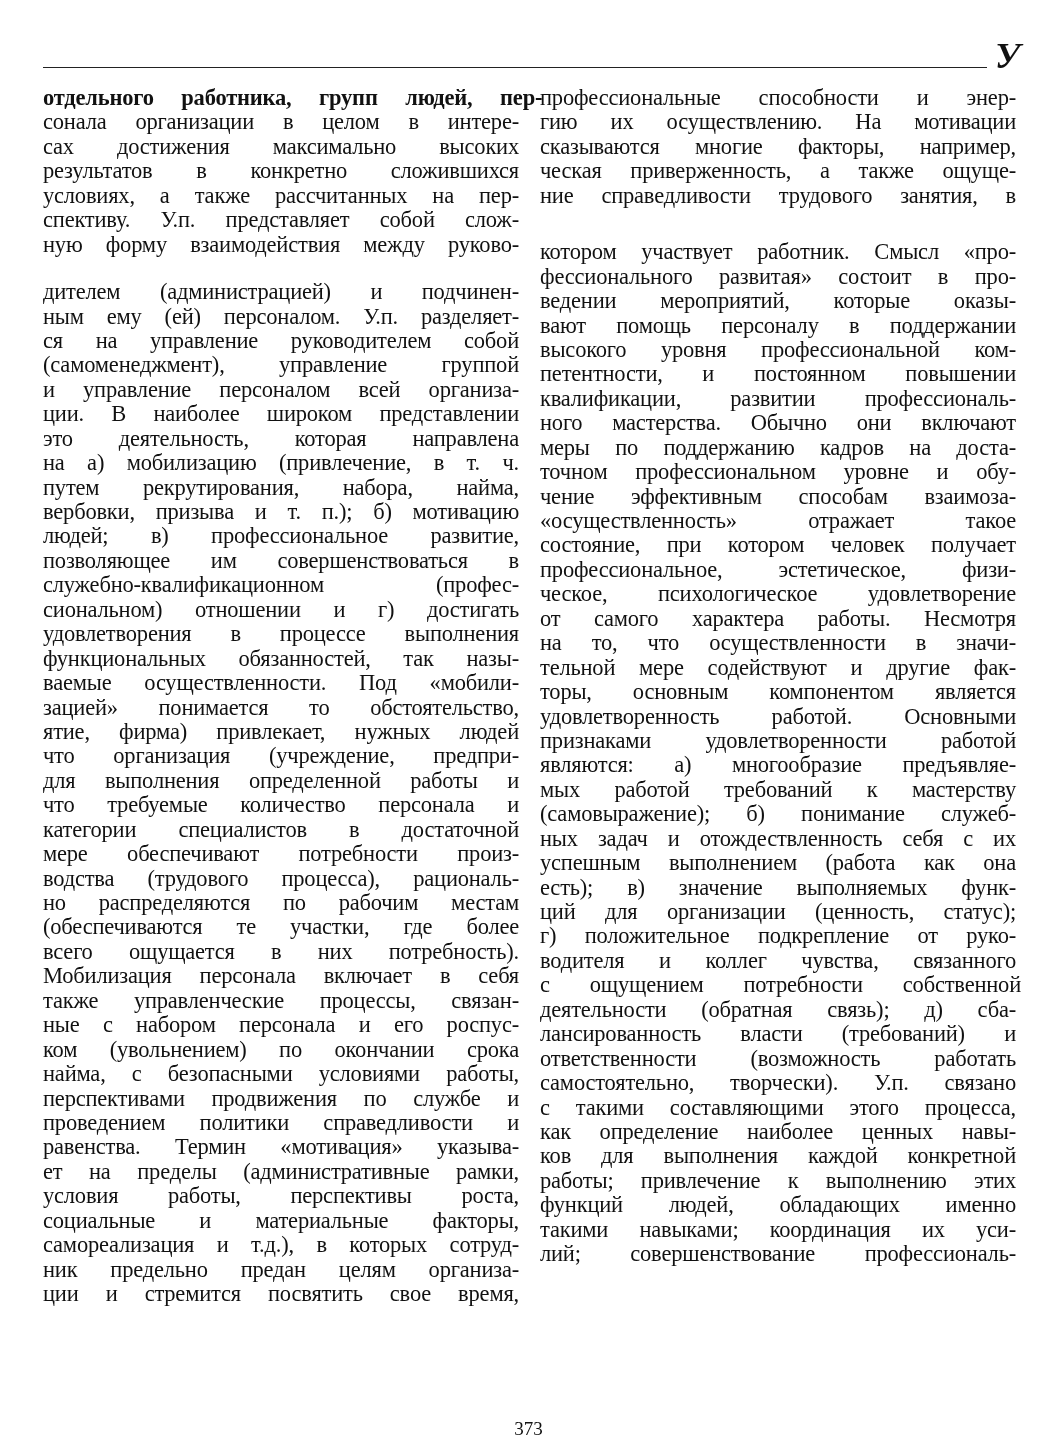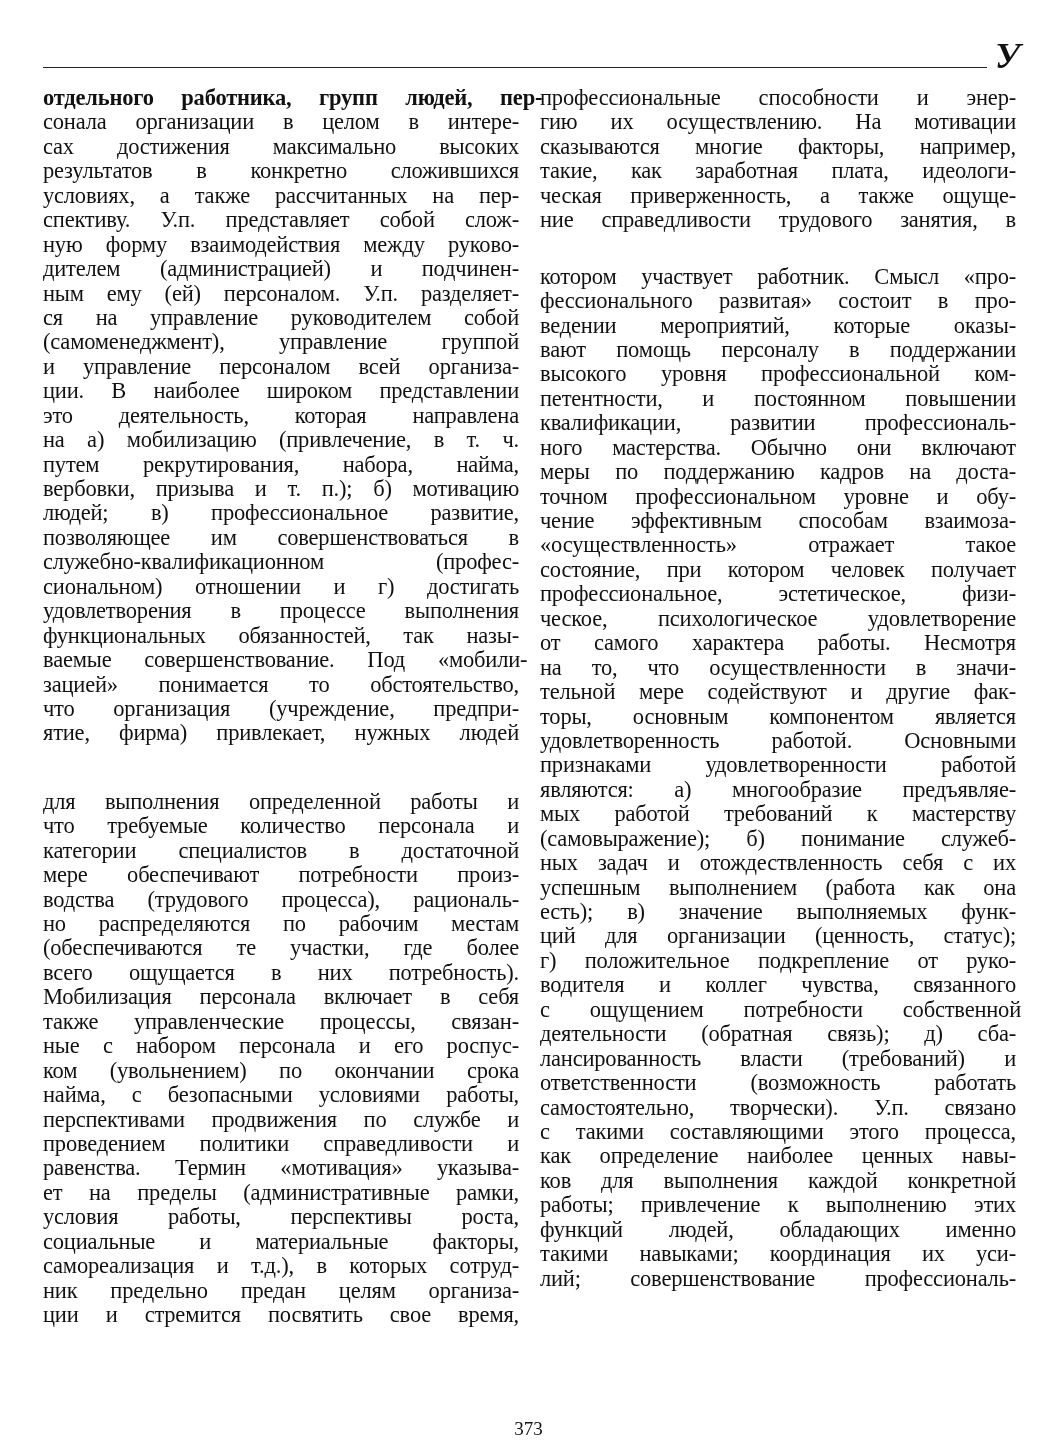--- a/index.html
+++ b/index.html
@@ -25,41 +25,41 @@
 <div class="header-letter">У</div>
 
 <div class="column col-left" id="col-left">
     <span class="line" style="display: block; width: auto; word-spacing: 22.1602px; font-weight: bold;">отдельного работника, групп людей, пер-</span>
     <span class="line" style="display: block; width: auto; word-spacing: 23.4812px;">сонала организации в целом в интере-</span>
     <span class="line" style="display: block; width: auto; word-spacing: 37.6406px;">сах достижения максимально высоких</span>
     <span class="line" style="display: block; width: auto; word-spacing: 38.3229px;">результатов в конкретно сложившихся</span>
     <span class="line" style="display: block; width: auto; word-spacing: 19.6313px;">условиях, а также рассчитанных на пер-</span>
     <span class="line" style="display: block; width: auto; word-spacing: 24.8984px;">спективу. У.п. представляет собой слож-</span>
     <span class="line" style="display: block; width: auto; word-spacing: 17.7891px;">ную форму взаимодействия между руково-</span>
-    <span class="line" style="display: block; width: auto; word-spacing: 34.0938px;">дителем (администрацией) и подчинен-</span>
+    <span class="line" style="display: block; width: auto; word-spacing: 34.0938px; margin-top: 23px;">дителем (администрацией) и подчинен-</span>
     <span class="line" style="display: block; width: auto; word-spacing: 17.5469px;">ным ему (ей) персоналом. У.п. разделяет-</span>
     <span class="line" style="display: block; width: auto; word-spacing: 27.2852px;">ся на управление руководителем собой</span>
     <span class="line" style="display: block; width: auto; word-spacing: 49.0156px;">(самоменеджмент), управление группой</span>
     <span class="line" style="display: block; width: auto; word-spacing: 22.7344px;">и управление персоналом всей организа-</span>
     <span class="line" style="display: block; width: auto; word-spacing: 21.8945px;">ции. В наиболее широком представлении</span>
     <span class="line" style="display: block; width: auto; word-spacing: 40.5104px;">это деятельность, которая направлена</span>
     <span class="line" style="display: block; width: auto; word-spacing: 17.0651px;">на а) мобилизацию (привлечение, в т. ч.</span>
     <span class="line" style="display: block; width: auto; word-spacing: 38.1667px;">путем рекрутирования, набора, найма,</span>
     <span class="line" style="display: block; width: auto; word-spacing: 15.4193px;">вербовки, призыва и т. п.); б) мотивацию</span>
     <span class="line" style="display: block; width: auto; word-spacing: 37.0365px;">людей; в) профессиональное развитие,</span>
     <span class="line" style="display: block; width: auto; word-spacing: 35.3021px;">позволяющее им совершенствоваться в</span>
     <span class="line" style="display: block; width: auto; word-spacing: 106.516px;">служебно-квалификационном (профес-</span>
     <span class="line" style="display: block; width: auto; word-spacing: 27.2461px;">сиональном) отношении и г) достигать</span>
     <span class="line" style="display: block; width: auto; word-spacing: 33.5365px;">удовлетворения в процессе выполнения</span>
     <span class="line" style="display: block; width: auto; word-spacing: 27.25px;">функциональных обязанностей, так назы-</span>
-    <span class="line" style="display: block; width: auto; word-spacing: 27.4062px;">ваемые совершенствование. Под «мобили-</span>
+    <span class="line" style="display: block; width: auto; word-spacing: 27.4062px;">ваемые осуществленности. Под «мобили-</span>
     <span class="line" style="display: block; width: auto; word-spacing: 35.2552px;">зацией» понимается то обстоятельство,</span>
+    <span class="line" style="display: block; width: auto; word-spacing: 23.8594px;">ятие, фирма) привлекает, нужных людей</span>
     <span class="line" style="display: block; width: auto; word-spacing: 33.3646px;">что организация (учреждение, предпри-</span>
-    <span class="line" style="display: block; width: auto; word-spacing: 23.8594px;">ятие, фирма) привлекает, нужных людей</span>
-    <span class="line" style="display: block; width: auto; word-spacing: 24.0898px; margin-top: 44px;">для выполнения определенной работы и</span>
+    <span class="line" style="display: block; width: auto; word-spacing: 24.0898px;">для выполнения определенной работы и</span>
     <span class="line" style="display: block; width: auto; word-spacing: 27.2422px;">что требуемые количество персонала и</span>
     <span class="line" style="display: block; width: auto; word-spacing: 36.6927px;">категории специалистов в достаточной</span>
     <span class="line" style="display: block; width: auto; word-spacing: 33.9948px;">мере обеспечивают потребности произ-</span>
     <span class="line" style="display: block; width: auto; word-spacing: 27.8281px;">водства (трудового процесса), рациональ-</span>
     <span class="line" style="display: block; width: auto; word-spacing: 27.4219px;">но распределяются по рабочим местам</span>
     <span class="line" style="display: block; width: auto; word-spacing: 28.6094px;">(обеспечиваются те участки, где более</span>
     <span class="line" style="display: block; width: auto; word-spacing: 30.8672px;">всего ощущается в них потребность).</span>
     <span class="line" style="display: block; width: auto; word-spacing: 22.5547px;">Мобилизация персонала включает в себя</span>
     <span class="line" style="display: block; width: auto; word-spacing: 30.2083px;">также управленческие процессы, связан-</span>
     <span class="line" style="display: block; width: auto; word-spacing: 17.9609px;">ные с набором персонала и его роспус-</span>
@@ -72,21 +72,20 @@
     <span class="line" style="display: block; width: auto; word-spacing: 44.224px;">условия работы, перспективы роста,</span>
     <span class="line" style="display: block; width: auto; word-spacing: 38.7812px;">социальные и материальные факторы,</span>
     <span class="line" style="display: block; width: auto; word-spacing: 17.1031px;">самореализация и т.д.), в которых сотруд-</span>
     <span class="line" style="display: block; width: auto; word-spacing: 27.5039px;">ник предельно предан целям организа-</span>
     <span class="line" style="display: block; width: auto; word-spacing: 21.7063px;">ции и стремится посвятить свое время,</span>
   </div>
 <div class="column col-right" id="col-right">
     <span class="line" style="display: block; width: auto; word-spacing: 32.6094px; font-family: Liberation Serif, serif;">профессиональные способности и энер-</span>
     <span class="line" style="display: block; width: auto; word-spacing: 27.6719px;">гию их осуществлению. На мотивации</span>
     <span class="line" style="display: block; width: auto; word-spacing: 29.9167px;">сказываются многие факторы, например,</span>
-    <span class="line" style="display: block; width: auto; word-spacing: 28.0312px;">такие, как заработная плата, идеологи-</span>
     <span class="line" style="display: block; width: auto; word-spacing: 23.3359px;">ческая приверженность, а также ощуще-</span>
     <span class="line" style="display: block; width: auto; word-spacing: 22.4883px;">ние справедливости трудового занятия, в</span>
     <span class="line" style="display: block; width: auto; word-spacing: 19.3711px; margin-top: 32px;">котором участвует работник. Смысл «про-</span>
     <span class="line" style="display: block; width: auto; word-spacing: 21.0977px;">фессионального развитая» состоит в про-</span>
     <span class="line" style="display: block; width: auto; word-spacing: 38.4062px;">ведении мероприятий, которые оказы-</span>
     <span class="line" style="display: block; width: auto; word-spacing: 24.9062px;">вают помощь персоналу в поддержании</span>
     <span class="line" style="display: block; width: auto; word-spacing: 29.1667px;">высокого уровня профессиональной ком-</span>
     <span class="line" style="display: block; width: auto; word-spacing: 34.2865px;">петентности, и постоянном повышении</span>
     <span class="line" style="display: block; width: auto; word-spacing: 43.8203px;">квалификации, развитии профессиональ-</span>
     <span class="line" style="display: block; width: auto; word-spacing: 24.3672px;">ного мастерства. Обычно они включают</span>

